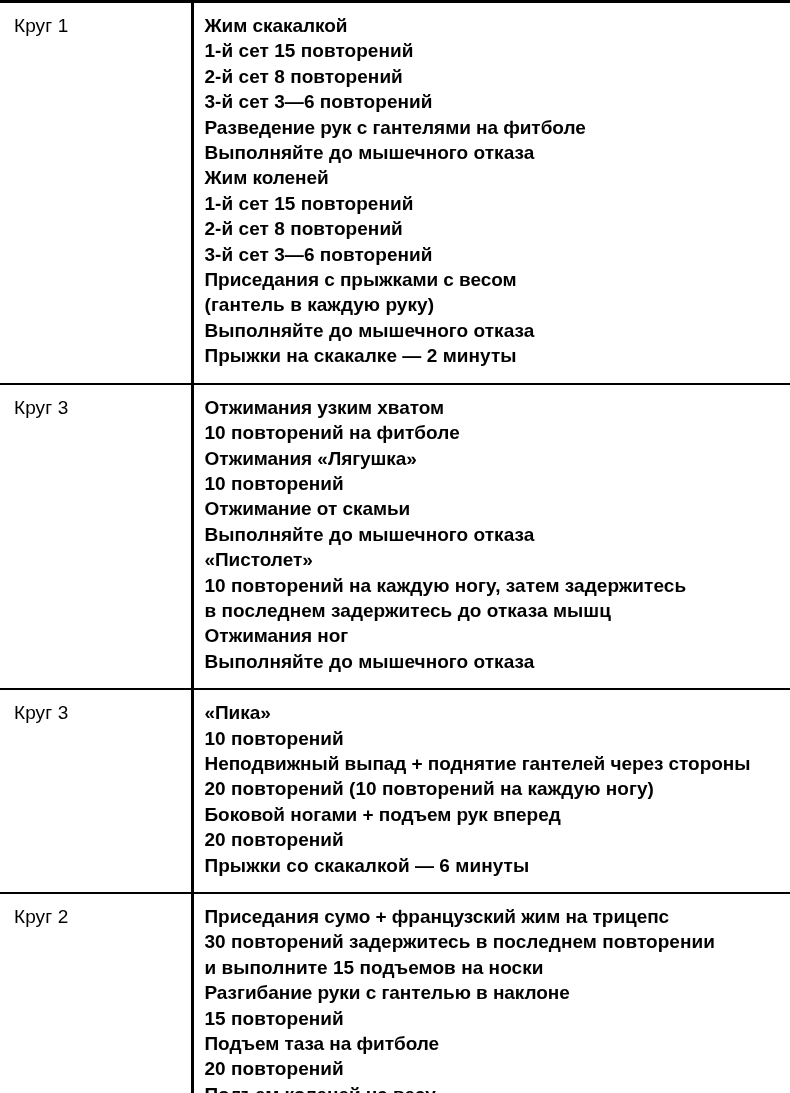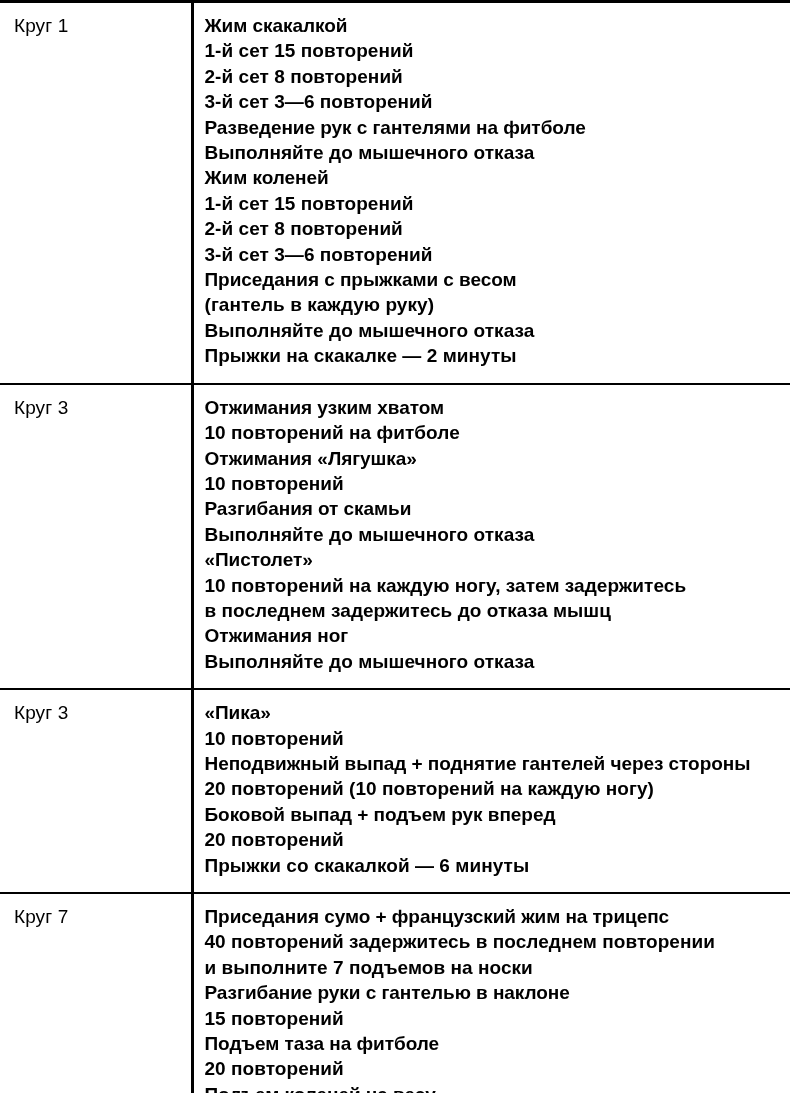--- a/index.html
+++ b/index.html
@@ -112,21 +112,21 @@
         <td class="cell-exercises">
           <div class="exercise-block">
             <div class="line head">Отжимания узким хватом</div>
             <div class="line detail">10 повторений на фитболе</div>
           </div>
           <div class="exercise-block">
             <div class="line head">Отжимания «Лягушка»</div>
             <div class="line detail">10 повторений</div>
           </div>
           <div class="exercise-block">
-            <div class="line head">Разгибания от скамьи</div>
+            <div class="line head">Отжимание от скамьи</div>
             <div class="line detail">Выполняйте до мышечного отказа</div>
           </div>
           <div class="exercise-block">
             <div class="line head">«Пистолет»</div>
             <div class="line detail">10 повторений на каждую ногу, затем задержитесь</div>
             <div class="line detail">в последнем задержитесь до отказа мышц</div>
           </div>
           <div class="exercise-block">
             <div class="line head">Отжимания ног</div>
             <div class="line detail">Выполняйте до мышечного отказа</div>
@@ -140,35 +140,35 @@
         <td class="cell-exercises">
           <div class="exercise-block">
             <div class="line head">«Пика»</div>
             <div class="line detail">10 повторений</div>
           </div>
           <div class="exercise-block">
             <div class="line head">Неподвижный выпад + поднятие гантелей через стороны</div>
             <div class="line detail">20 повторений (10 повторений на каждую ногу)</div>
           </div>
           <div class="exercise-block">
-            <div class="line head">Боковой выпад + подъем рук вперед</div>
+            <div class="line head">Боковой ногами + подъем рук вперед</div>
             <div class="line detail">20 повторений</div>
             <div class="line detail">Прыжки со скакалкой — 6 минуты</div>
           </div>
         </td>
       </tr>
       <tr class="round-row">
         <td class="cell-round">
-          <div class="round-label">Круг 7</div>
+          <div class="round-label">Круг 2</div>
         </td>
         <td class="cell-exercises">
           <div class="exercise-block">
             <div class="line head">Приседания сумо + французский жим на трицепс</div>
-            <div class="line detail">40 повторений задержитесь в последнем повторении</div>
-            <div class="line detail">и выполните 7 подъемов на носки</div>
+            <div class="line detail">30 повторений задержитесь в последнем повторении</div>
+            <div class="line detail">и выполните 15 подъемов на носки</div>
           </div>
           <div class="exercise-block">
             <div class="line head">Разгибание руки с гантелью в наклоне</div>
             <div class="line detail">15 повторений</div>
           </div>
           <div class="exercise-block">
             <div class="line head">Подъем таза на фитболе</div>
             <div class="line detail">20 повторений</div>
           </div>
           <div class="exercise-block">

